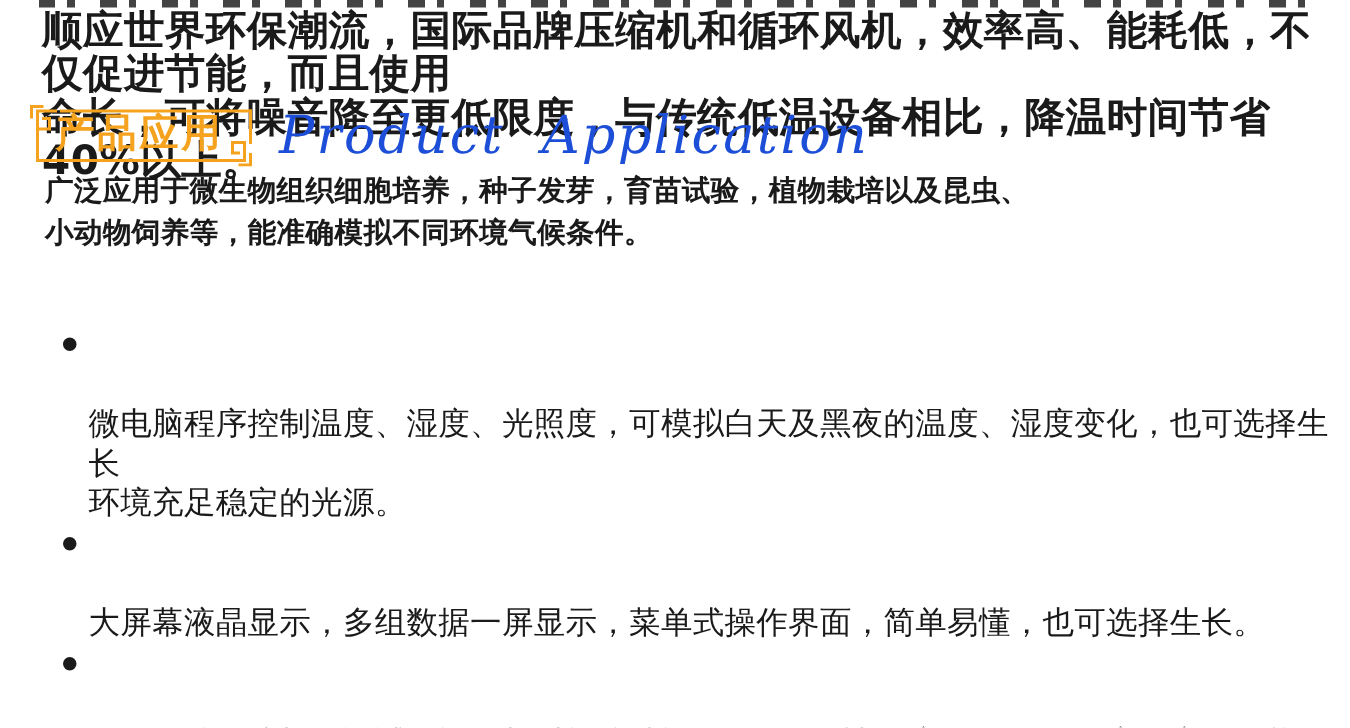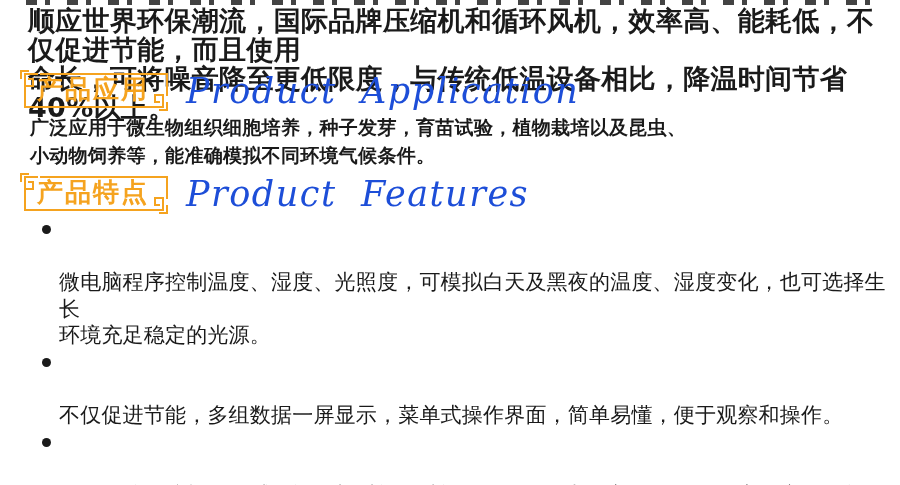--- a/index.html
+++ b/index.html
@@ -82,48 +82,32 @@
       <path d="M18,10 V18 H10" fill="none" stroke="#F5A31F" stroke-width="2"></path>
       <path d="M1,15 H14 V3 H6 V10 H11" fill="none" stroke="#F5A31F" stroke-width="2"></path>
     </svg>
     <div class="title-cn">产品应用</div>
     <div class="title-en">Product Application</div>
   </div>
 
   <div class="app-body">广泛应用于微生物组织细胞培养，种子发芽，育苗试验，植物栽培以及昆虫、
 小动物饲养等，能准确模拟不同环境气候条件。</div>
 
-  <div class="sec-header hdr-feat">
-    <svg class="fret fret-tl" viewBox="0 0 19 19">
-      <path d="M1,9 V1 H9" fill="none" stroke="#F5A31F" stroke-width="2"></path>
-      <path d="M18,4 H5 V16 H13 V9 H8" fill="none" stroke="#F5A31F" stroke-width="2"></path>
-    </svg>
-    <div class="ln ln-top"></div>
-    <div class="ln ln-right"></div>
-    <div class="ln ln-left"></div>
-    <div class="ln ln-bottom"></div>
-    <svg class="fret fret-br" viewBox="0 0 19 19">
-      <path d="M18,10 V18 H10" fill="none" stroke="#F5A31F" stroke-width="2"></path>
-      <path d="M1,15 H14 V3 H6 V10 H11" fill="none" stroke="#F5A31F" stroke-width="2"></path>
-    </svg>
-    <div class="title-cn">产品特点</div>
-    <div class="title-en">Product Features</div>
-  </div>
 
   <ul class="features">
 
       <li>
         <span class="dot"></span>
         <span>微电脑程序控制温度、湿度、光照度，可模拟白天及黑夜的温度、湿度变化，也可选择生长
 环境充足稳定的光源。</span>
       </li>
 
       <li>
         <span class="dot"></span>
-        <span>不仅促进节能，多组数据一屏显示，菜单式操作界面，简单易懂，便于观察和操作。</span>
+        <span>大屏幕液晶显示，多组数据一屏显示，菜单式操作界面，简单易懂，也可选择生长。</span>
       </li>
 
       <li>
         <span class="dot"></span>
         <span>国际品牌压缩机保证试验设备长时间连续运行，环保型制冷剂(R134a)，高效率，低能耗，促
 进节能。</span>
       </li>
 
     </ul>
 

